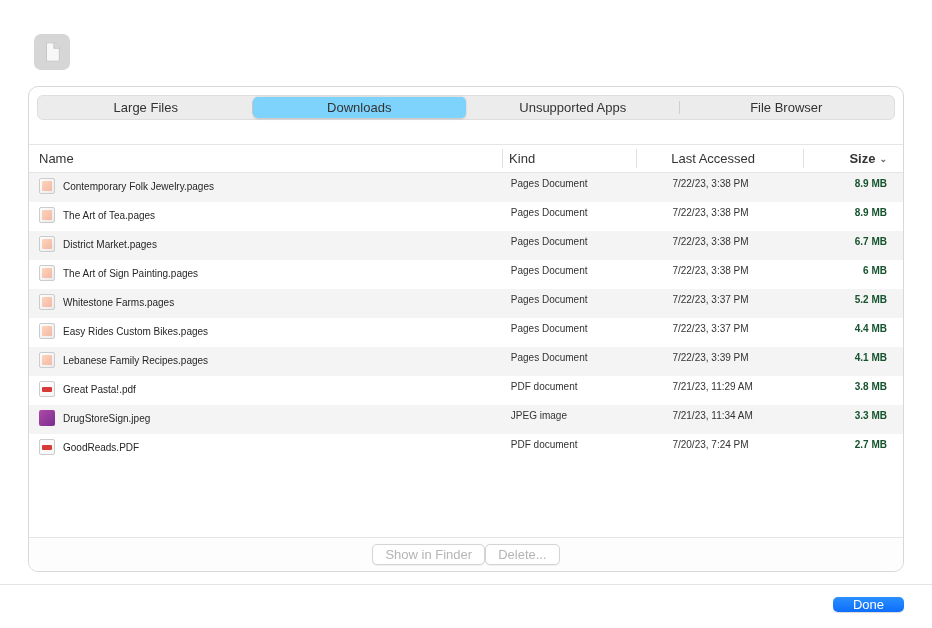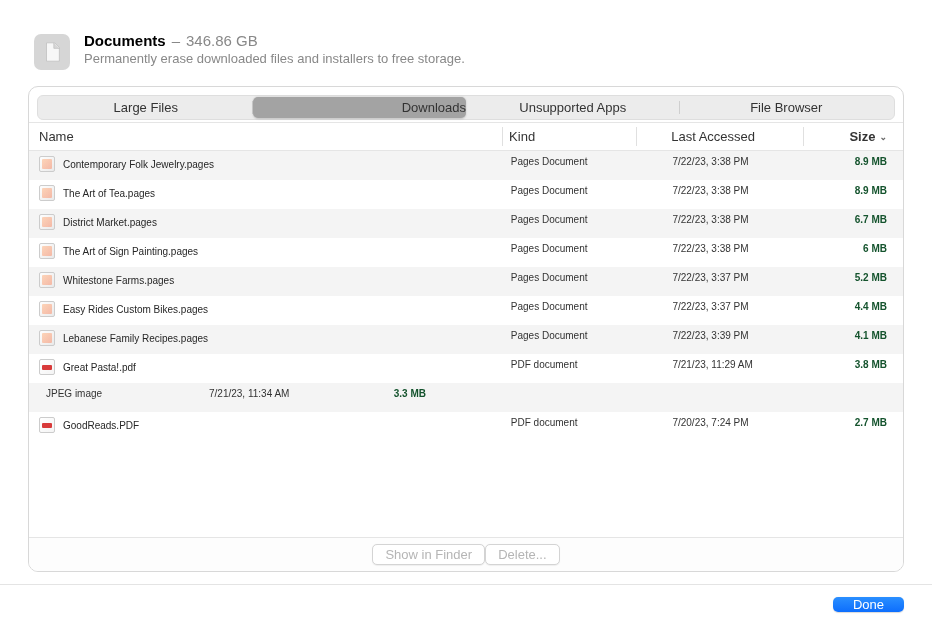--- a/index.html
+++ b/index.html
@@ -52,21 +52,21 @@
       flex: 1;
       display: flex;
       flex-direction: column;
       overflow: hidden;
       position: relative;
     }
     .tabs {
       display: flex;
       background: #ececec;
       border-radius: 6px;
-      margin: 8px 8px 2px 8px;
+      margin: 8px 8px 24px 8px;
       padding: 1px;
       border: 1px solid #dedede;
     }
     .tab {
       flex: 1;
       text-align: center;
       padding: 3px 0;
       font-size: 13px;
       color: #333;
       cursor: default;
@@ -75,25 +75,24 @@
     .tab:not(:last-child)::after {
       content: "";
       position: absolute;
       right: 0;
       top: 4px;
       bottom: 4px;
       width: 1px;
       background: #cfcfcf;
     }
     .tab.active {
-      background: #a3a3a3;
+      background: #7dd3fc;
       border-radius: 5px;
       box-shadow: 0 0.5px 2px rgba(0,0,0,0.18);
       font-weight: 500;
-      text-align: right;
     }
     .tab.active::after { display: none; }
     .tab.active + .tab::before { display: none; }
 
     .table-header {
       display: flex;
       padding: 6px 10px;
       border-bottom: 1px solid #e5e5e5;
       border-top: 1px solid #e5e5e5;
       color: #333;
@@ -179,28 +178,20 @@
   </style>
 </head>
 <body>
 
 <div class="window">
   <div class="header">
     <div class="header-icon">
       <svg viewBox="0 0 24 24">
           <path d="M6 2h9l5 5v15H6z M14 2v6h6" fill="#f7f7f7" stroke="#bcbcbc" stroke-width="0.8"></path>
         </svg>
-    </div>
-    <div class="header-text">
-      <div class="header-title-row">
-        <span class="header-title">Documents</span>
-        <span class="header-dash">–</span>
-        <span class="header-size">346.86 GB</span>
-      </div>
-      <span class="header-subtitle">Permanently erase downloaded files and installers to free storage.</span>
     </div>
   </div>
 
   <div class="card">
     <div class="tabs">
       <div class="tab">Large Files</div>
       <div class="tab active">Downloads</div>
       <div class="tab">Unsupported Apps</div>
       <div class="tab">File Browser</div>
     </div>
@@ -285,20 +276,24 @@
         <div class="file-row">
           <div class="col-name">
             <span class="file-icon pdf"></span>
             <span class="file-name">Great Pasta!.pdf</span>
           </div>
           <div class="col-kind file-kind" style="padding-left:7px">PDF document</div>
           <div class="col-accessed file-accessed" style="padding-left:7px">7/21/23, 11:29 AM</div>
           <div class="col-size">3.8 MB</div>
         </div>
         <div class="file-row">
+          <div class="col-name">
+            <span class="file-icon jpeg"></span>
+            <span class="file-name">DrugStoreSign.jpeg</span>
+          </div>
           <div class="col-kind file-kind" style="padding-left:7px">JPEG image</div>
           <div class="col-accessed file-accessed" style="padding-left:7px">7/21/23, 11:34 AM</div>
           <div class="col-size">3.3 MB</div>
         </div>
         <div class="file-row">
           <div class="col-name">
             <span class="file-icon pdf"></span>
             <span class="file-name">GoodReads.PDF</span>
           </div>
           <div class="col-kind file-kind" style="padding-left:7px">PDF document</div>

